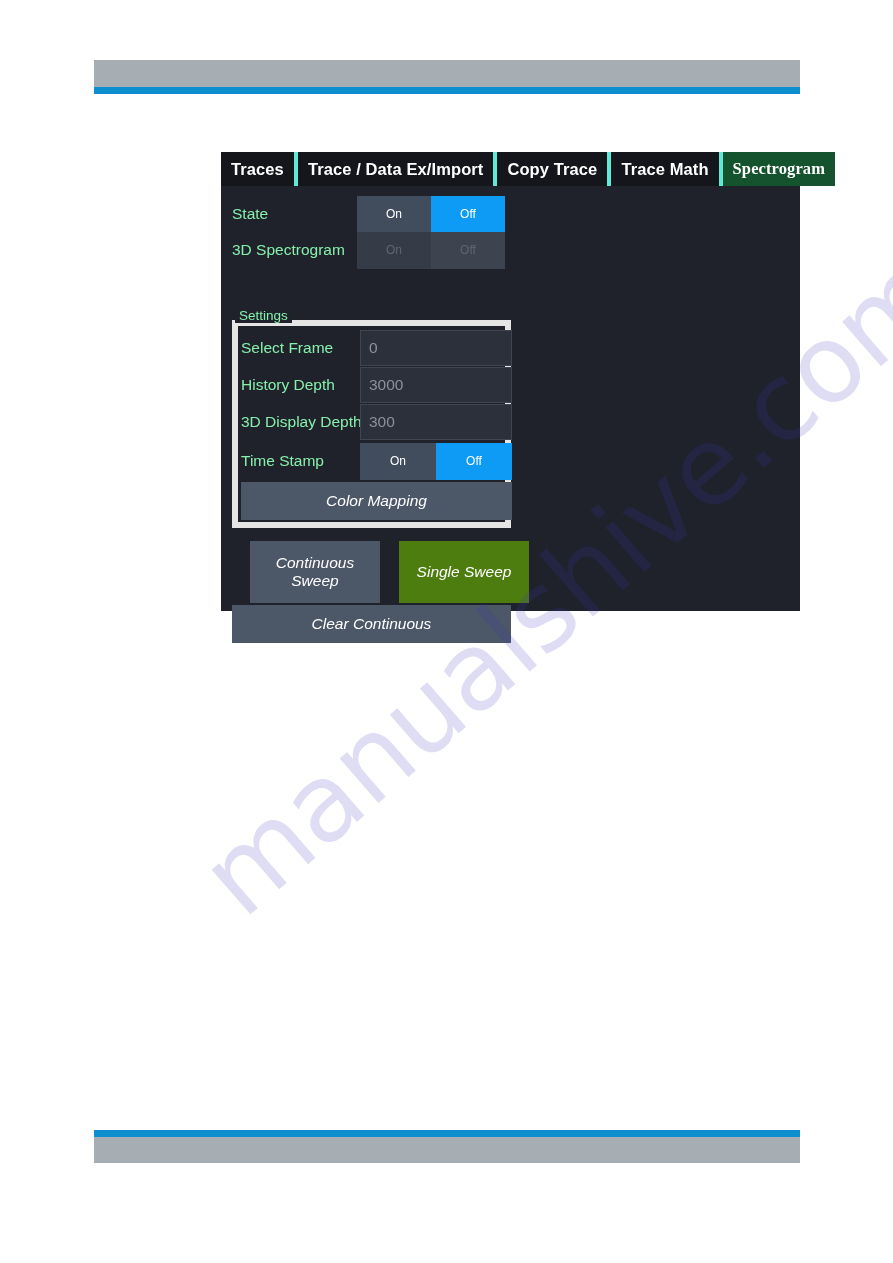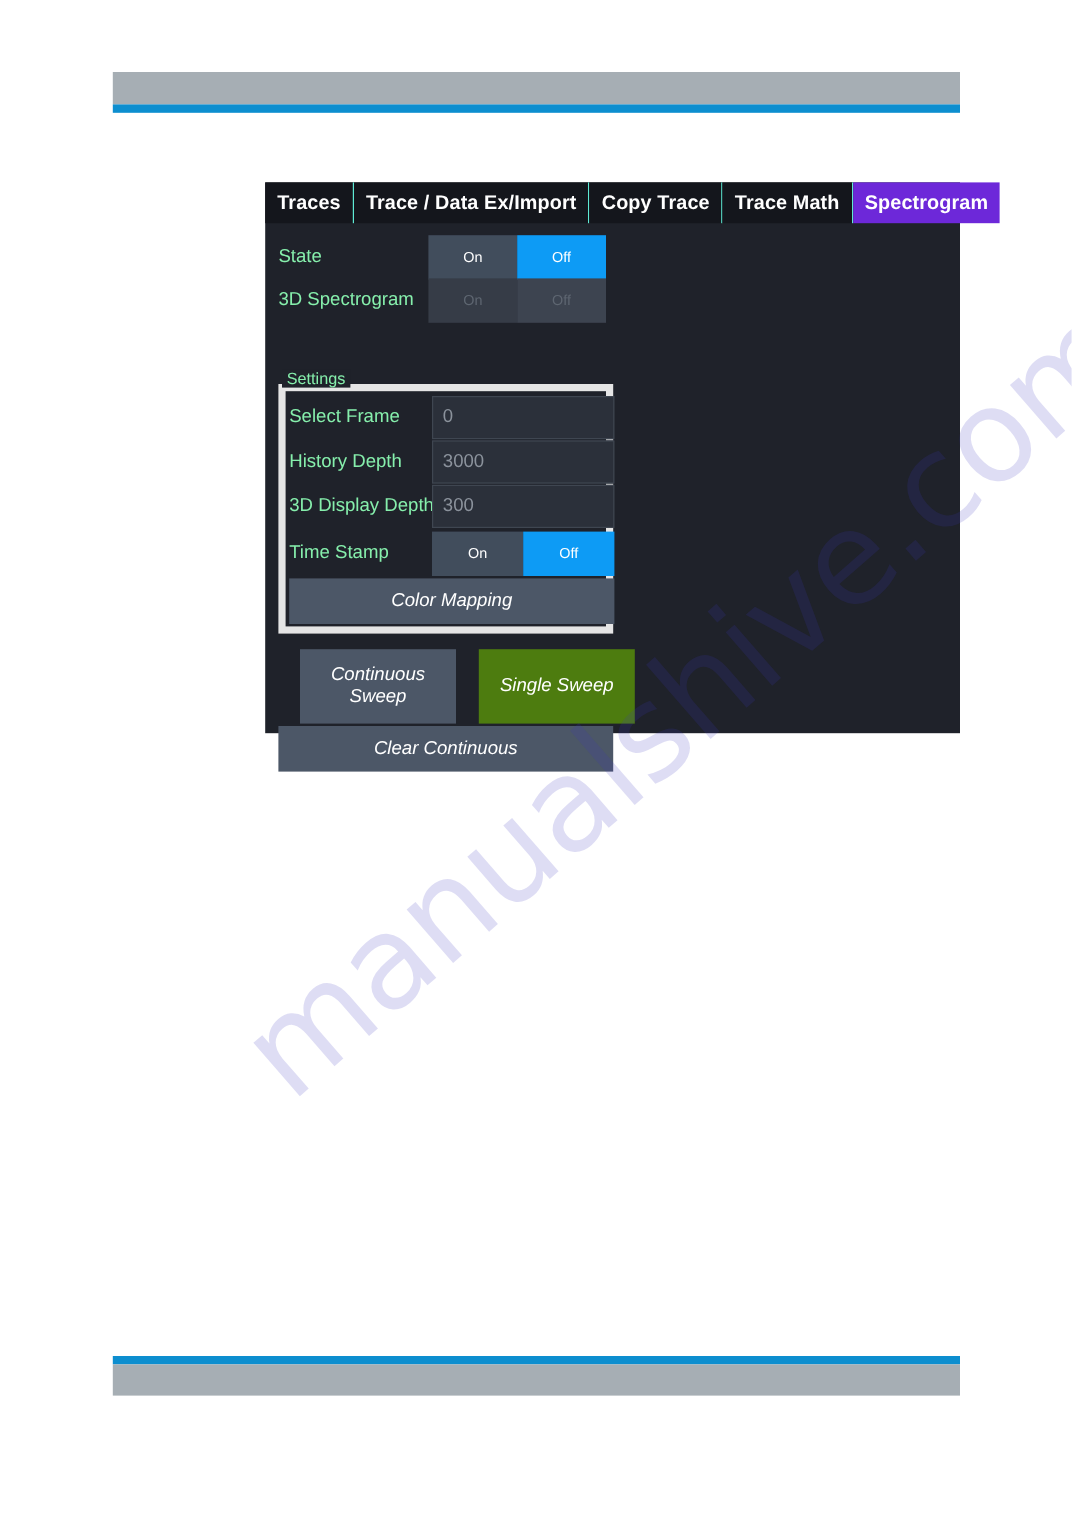--- a/index.html
+++ b/index.html
@@ -98,30 +98,31 @@
   }
   .tab {
     background: #14161c;
     color: #ffffff;
     font-size: 16.5px;
     font-weight: bold;
     display: flex;
     align-items: center;
     justify-content: center;
     padding: 0 10px;
-    border-right: 1px solid #5eead4;
+    border-right: 4px solid #5eead4;
     height: 34px;
     box-sizing: border-box;
     white-space: nowrap;
     letter-spacing: 0.1px;
   }
   .tab.active {
-    background: #6d28d9;
+    background: #14532d;
     border-right: none;
     font-weight: bold;
+    font-family: Liberation Serif, serif;
   }
 
   
   .dialog-body {
     position: absolute;
     left: 0;
     top: 34px;
     right: 0;
     bottom: 0;
   }

